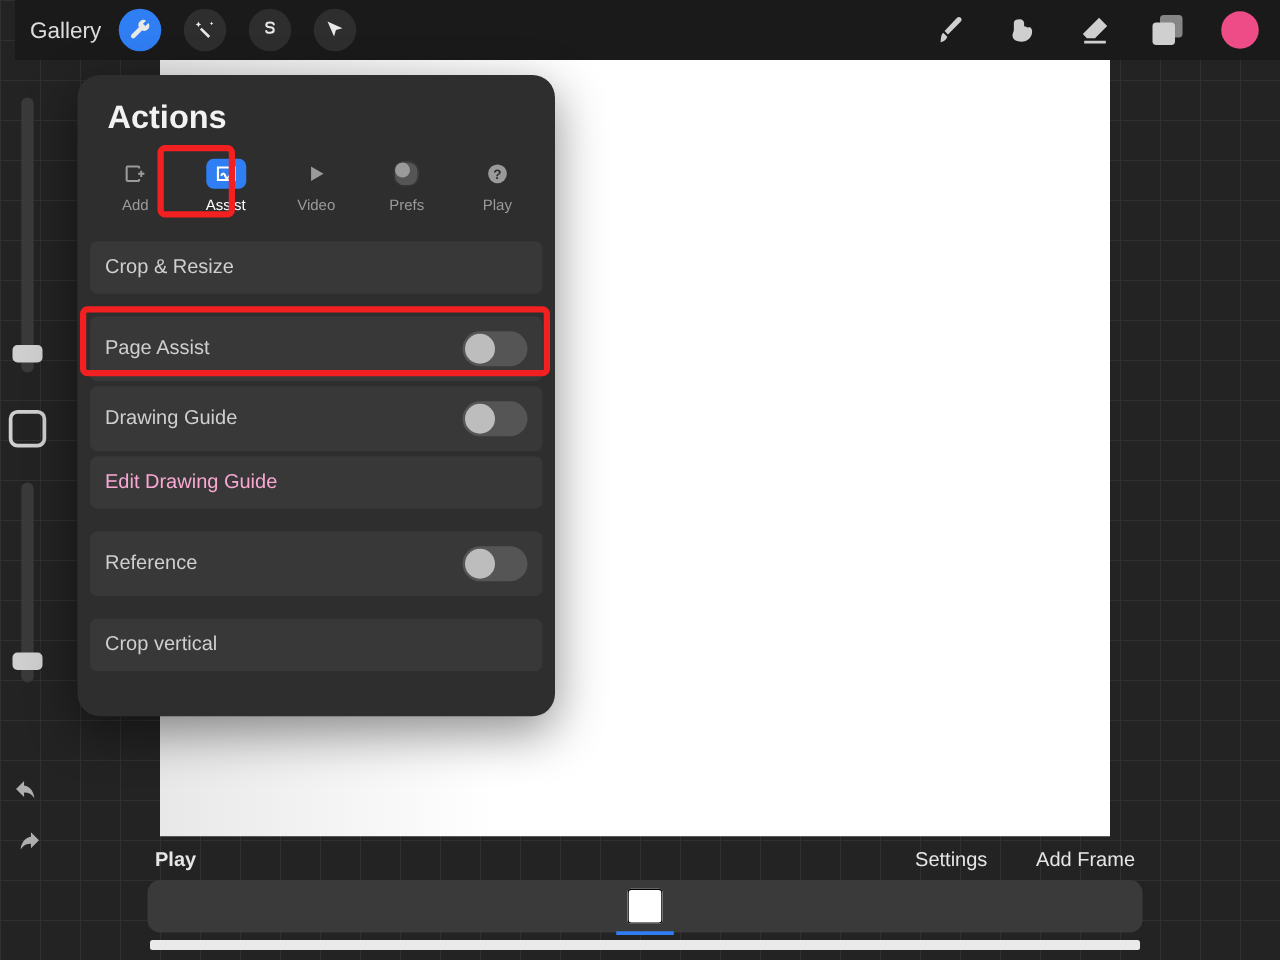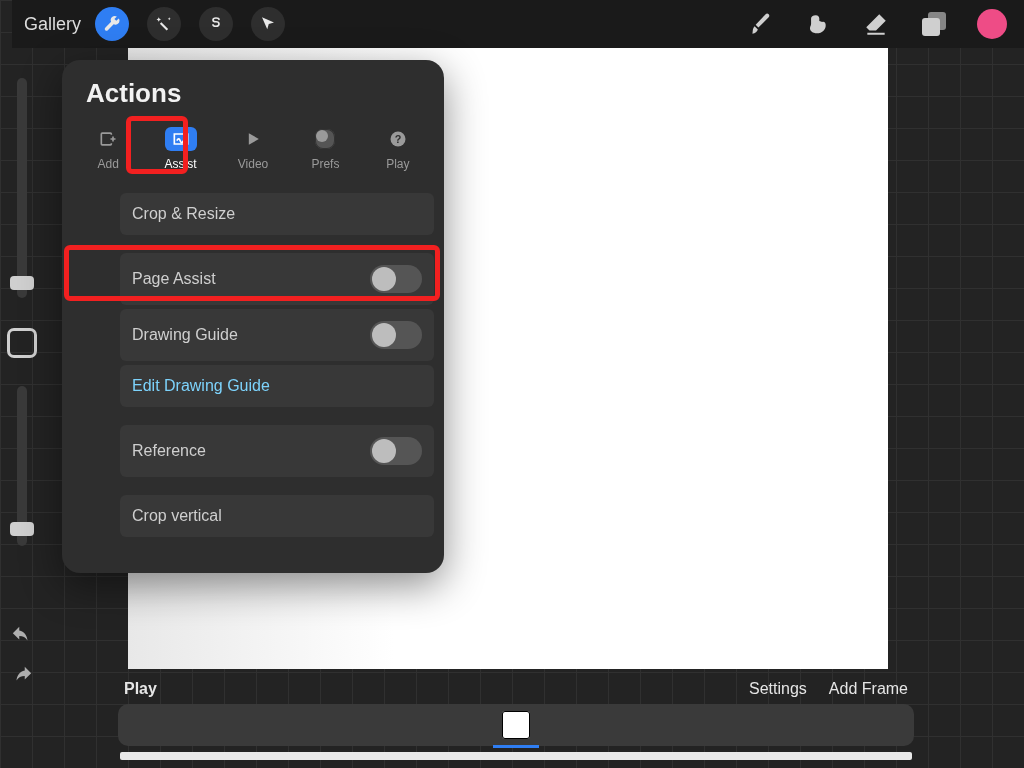--- a/index.html
+++ b/index.html
@@ -111,28 +111,28 @@
   .highlight-box {
     border: 5px solid #f22020; border-radius: 6px;
   }
   .tab-highlight {
     position: absolute;
     left: 126px; top: 116px;
     width: 62px; height: 58px;
     z-index: 40; pointer-events: none;
   }
 
-  .section { padding: 6px 10px; margin-left: 48px; }
+  .section { padding: 6px 10px; }
   .row {
     display: flex; align-items: center; justify-content: space-between;
     background: #383838; color: #cfcfcf;
     font-size: 16px; padding: 12px 12px;
     border-radius: 6px; margin-bottom: 4px; cursor: pointer;
   }
-  .row.disabled { color: #7dd3fc; cursor: default; }
+  .row.disabled { color: #f9a8d4; cursor: default; }
   .row + .row { margin-top: 0; }
   .toggle {
     width: 52px; height: 28px; border-radius: 16px; background: #555; position: relative;
     flex-shrink: 0;
   }
   .toggle .knob {
     position: absolute; top: 2px; left: 2px; width: 24px; height: 24px;
     border-radius: 50%; background: #bdbdbd;
   }
   .toggle.on { background: #2f7ef3; }
@@ -148,21 +148,21 @@
   
   .animbar {
     position: absolute; left: 118px; right: 110px; bottom: 8px;
     z-index: 10;
   }
   .animbar-top {
     display: flex; align-items: center; justify-content: space-between;
     color: #e6e6e6; font-size: 16px; font-weight: 600;
     padding: 6px 6px;
   }
-  .animbar-top .right { display:flex; gap: 22px; }
+  .animbar-top .right { display:flex; gap: 39px; }
   .animbar-top .right span { font-weight: 500; cursor: pointer; }
   .frames-track {
     height: 42px; background: #3a3a3a; border-radius: 10px;
     position: relative; display: flex; align-items: center; justify-content: center;
   }
   .frame-thumb {
     width: 28px; height: 28px; background: #fff; border-radius: 3px;
     box-shadow: 0 0 0 1px #000 inset;
   }
   .frame-underline {

